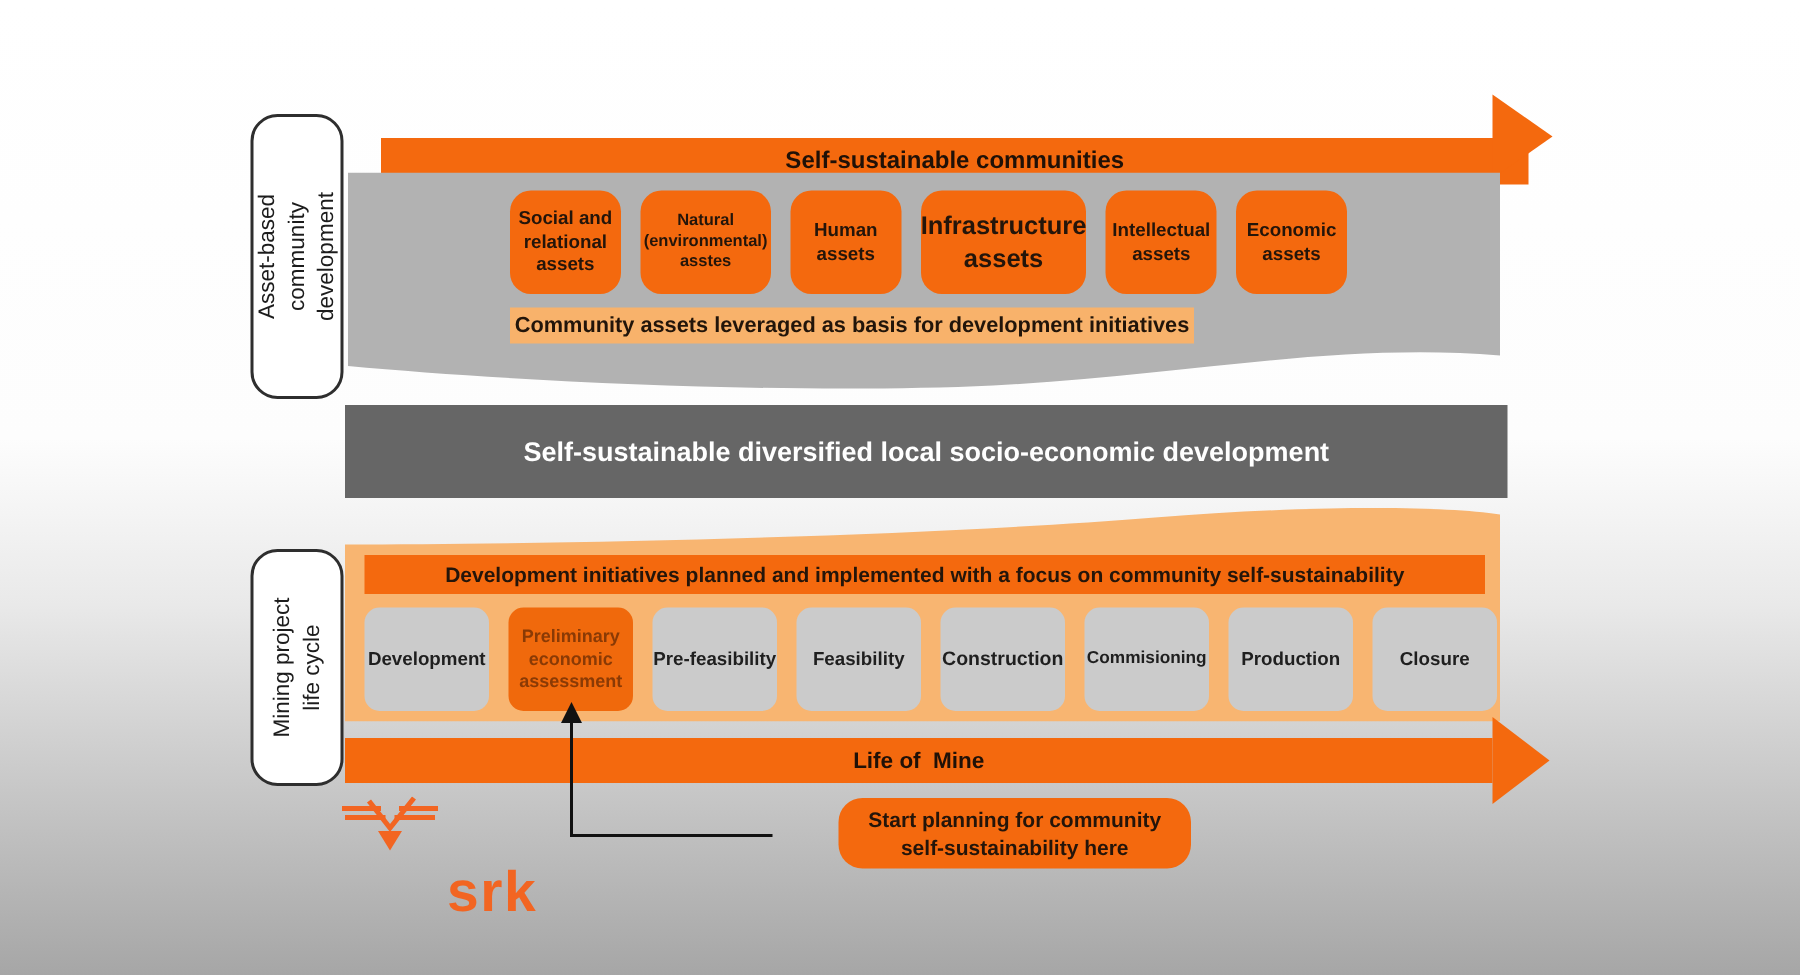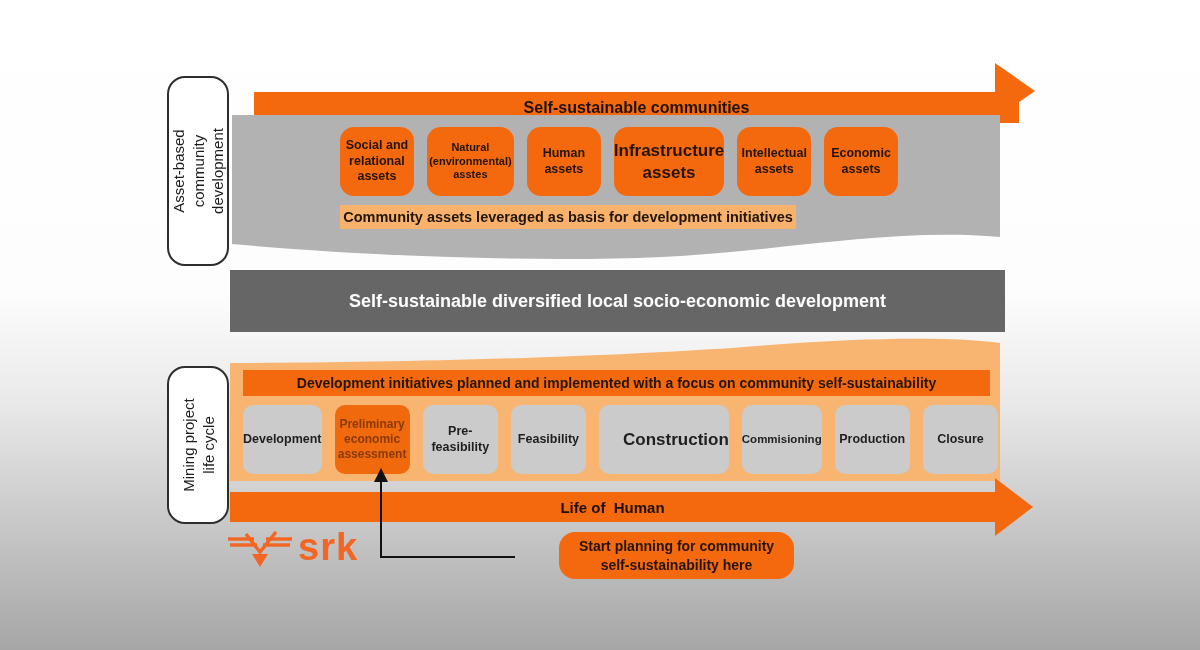--- a/index.html
+++ b/index.html
@@ -48,21 +48,21 @@
     color:#1f1f1f;font-weight:bold;font-size:12.5px;line-height:1.25;
   }
   .phase-box.highlight{background:#F0690C;color:#8a3a05;font-weight:600;font-size:12px;}
 
   
   .callout{
     background:#F4690E;border-radius:16px;
     color:#24150a;font-weight:bold;font-size:14px;line-height:1.3;
   }
 
-  .logo-text{color:#F26522;font-size:38px;font-weight:800;letter-spacing:1px;}
+  .logo-text{color:#F26522;font-size:38px;font-weight:800;letter-spacing:1px;margin-top:48px;}
   .pre{white-space:pre;}
 </style>
 </head>
 <body>
 
 <div class="abs side-label" style="left:167px;top:76px;width:58px;height:186px;">
   <div class="rot">Asset-based
 community
 development</div>
 </div>
@@ -109,33 +109,33 @@
   <span>Development initiatives planned and implemented with a focus on community self-sustainability</span>
 </div>
 
 <div class="abs" style="left:243px;top:405px;width:755px;height:69px;display:flex;gap:13px;">
   <div class="phase-box center preline">Development</div>
   <div class="phase-box highlight center preline">Preliminary
 economic
 assessment</div>
   <div class="phase-box center preline">Pre-feasibility</div>
   <div class="phase-box center preline">Feasibility</div>
-  <div class="phase-box center preline" style="font-size:17px;font-weight:600;padding-left:24px;">Construction</div>
+  <div class="phase-box center preline" style="font-size:13px;font-weight:600;">Construction</div>
   <div class="phase-box center preline" style="font-size:11.5px;font-weight:600;">Commisioning</div>
   <div class="phase-box center preline">Production</div>
   <div class="phase-box center preline">Closure</div>
 </div>
 
 <div class="abs side-label short" style="left:167px;top:366px;width:58px;height:154px;">
   <div class="rot">Mining project
 life cycle</div>
 </div>
 
 <div class="abs arrow-body center" style="left:230px;top:492px;width:765px;height:30px;">
-  <span class="arrow-label pre" style="font-size:15px;">Life of  Human</span>
+  <span class="arrow-label pre" style="font-size:15px;">Life of  Mine</span>
 </div>
 <div class="abs arrow-head" style="left:995px;top:478px;border-top:29px solid transparent;border-bottom:29px solid transparent;border-left:38px solid #F4690E;"></div>
 
 <svg class="abs" style="left:370px;top:464px;" width="160" height="100" viewBox="0 0 160 100">
   <polyline points="145,93 11,93 11,16" fill="none" stroke="#111111" stroke-width="2"></polyline>
   <path d="M4 18 L18 18 L11 4 Z" fill="#111111"></path>
 </svg>
 
 <div class="abs callout center preline" style="left:515px;top:532px;width:235px;height:47px;margin-left:44px;">
   <span>Start planning for community

